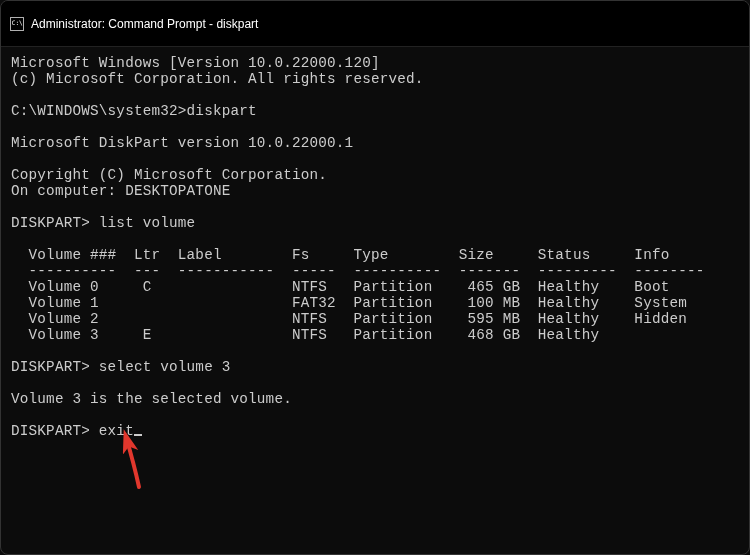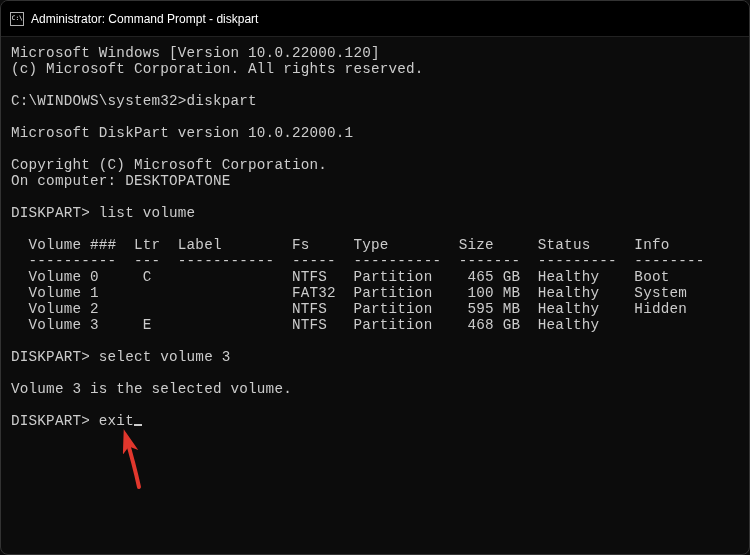--- a/index.html
+++ b/index.html
@@ -10,21 +10,21 @@
     body {
       width: 750px;
       height: 555px;
       background: #0c0c0c;
       font-family: Consolas, 'Courier New', monospace;
       overflow: hidden;
       border-radius: 8px;
       border: 1px solid #333;
     }
     .titlebar {
-      height: 36px;
+      height: 46px;
       background: #000;
       display: flex;
       align-items: center;
       padding: 0 8px;
       border-bottom: 1px solid #222;
     }
     .titlebar-icon {
       width: 16px;
       height: 16px;
       margin-right: 6px;

